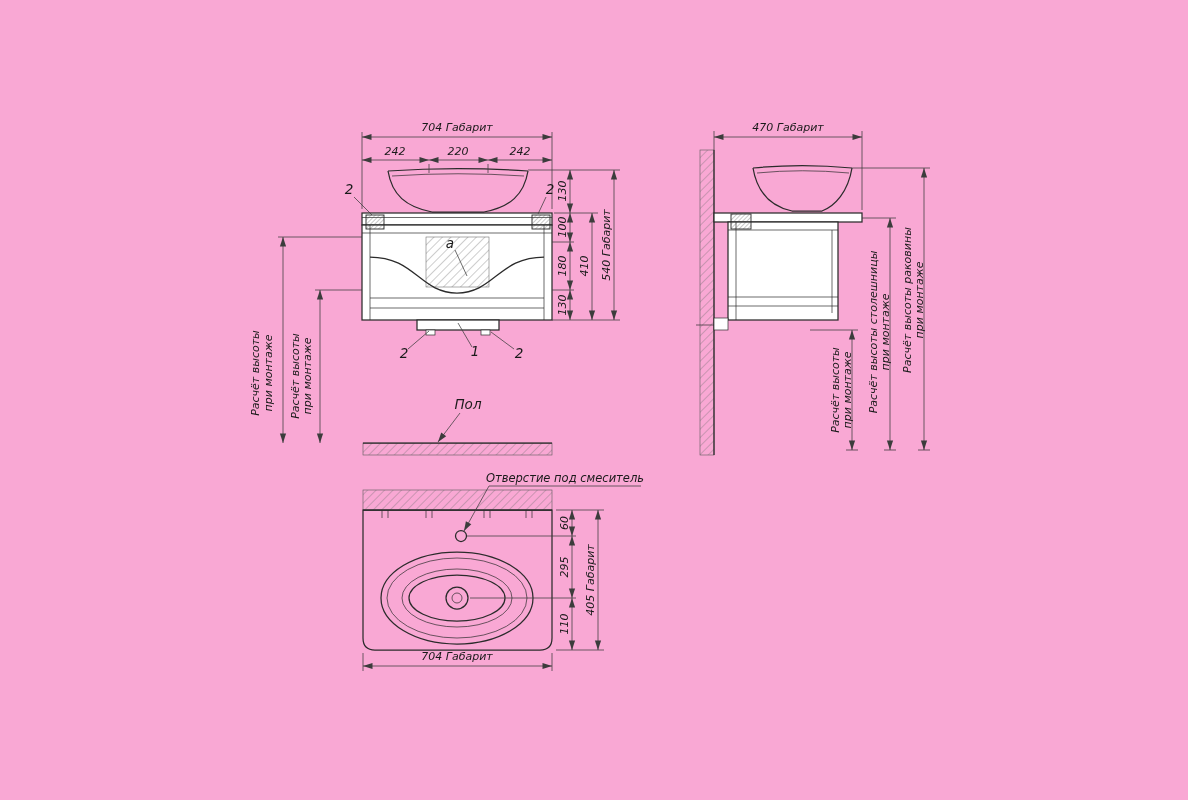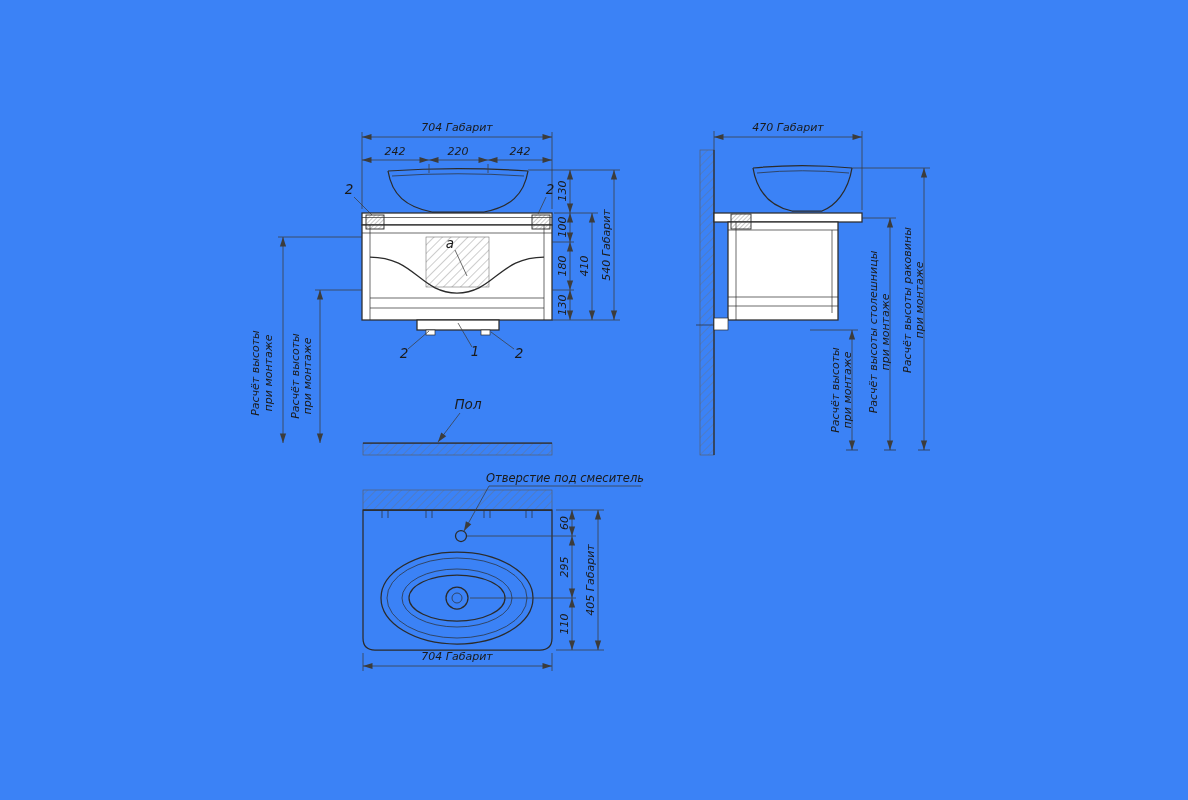--- a/index.html
+++ b/index.html
@@ -1,16 +1,16 @@
 <!DOCTYPE html>
 <html><head>
 <meta charset="utf-8">
 <style>
   html,body{margin:0;padding:0;background:#ffffff;}
-  #stage{position:relative;width:1188px;height:800px;background:#3b82f6;overflow:hidden;}
+  #stage{position:relative;width:1188px;height:800px;background:#f9a8d4;overflow:hidden;}
   svg{position:absolute;left:0;top:0;}
   .t{font-family:"DejaVu Sans","Liberation Sans",sans-serif;font-style:italic;fill:#1a1a1a;}
   .dimt{font-size:11px;}
   .note{font-size:11px;}
   .callout{font-size:13.5px;}
   .biglabel{font-size:13.5px;}
   .leaderlbl{font-size:11.5px;}
   .main{stroke:#2b2b2b;stroke-width:1.25;fill:none;}
   .thin{stroke:#2b2b2b;stroke-width:0.7;fill:none;}
   .ext,.dim,.leader{stroke:#3c3c3c;stroke-width:0.75;fill:none;}

